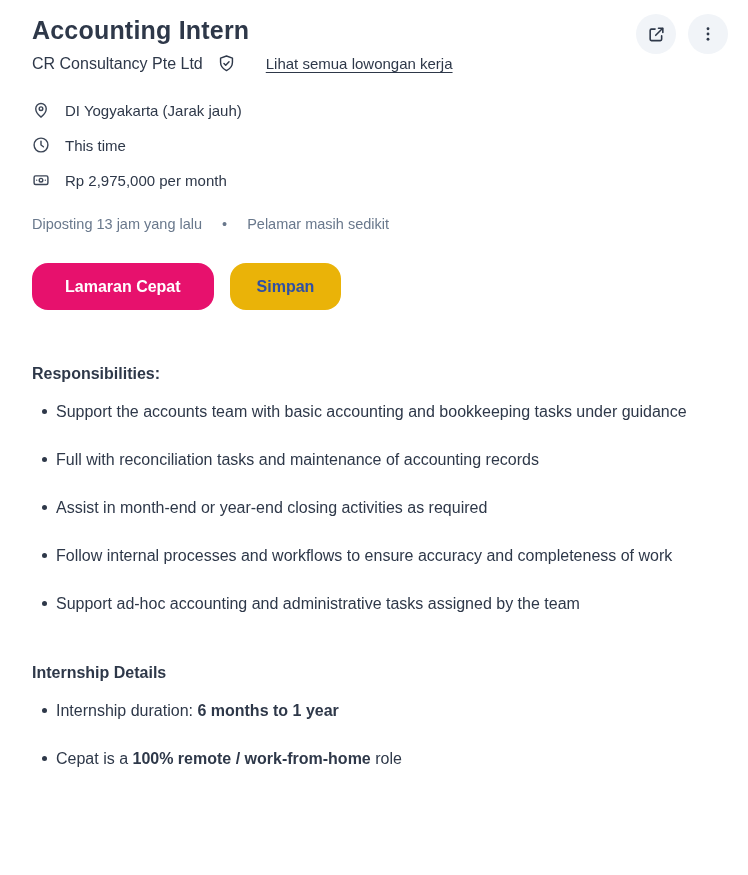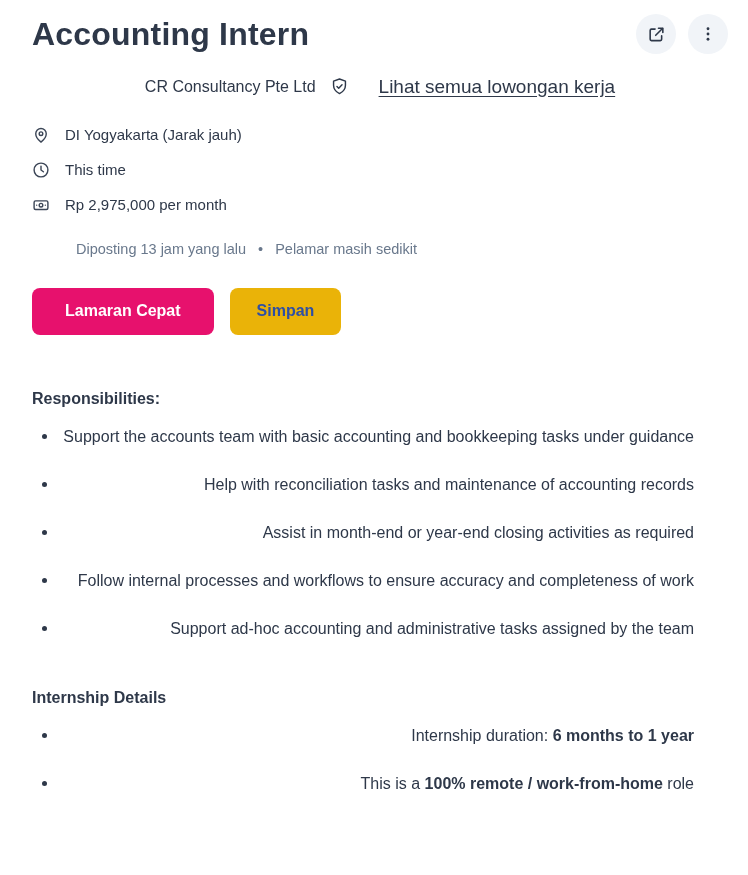--- a/index.html
+++ b/index.html
@@ -6,56 +6,56 @@
   html, body { width: 748px; height: 875px; background: #ffffff; overflow: hidden; }
   body {
     font-family: "Liberation Sans", "DejaVu Sans", sans-serif;
     color: #2e3849;
     -webkit-font-smoothing: antialiased;
   }
   .page { padding: 14px 20px 0 32px; }
 
   
   .header-row { display: flex; justify-content: space-between; align-items: flex-start; }
-  .job-title { font-size: 32px; font-weight: 700; letter-spacing: .2px; line-height: 1.3; }
+  .job-title { font-size: 25px; font-weight: 700; letter-spacing: .2px; line-height: 1.3; }
   .header-actions { display: flex; gap: 12px; padding-top: 0; }
   .icon-circle-btn {
     width: 40px; height: 40px; border-radius: 50%;
     background: #f1f4f8; border: none; cursor: pointer;
     display: flex; align-items: center; justify-content: center;
   }
-  .company-row { display: flex; align-items: center; gap: 12px; margin-top: 20px; justify-content: center; }
+  .company-row { display: flex; align-items: center; gap: 12px; margin-top: 0; }
   .company-name { font-size: 16px; }
   .shield { display: inline-flex; margin-left: 2px; }
   .all-jobs-link {
-    font-size: 19px; color: #2e3849; text-decoration: underline;
+    font-size: 15px; color: #2e3849; text-decoration: underline;
     text-underline-offset: 3px; margin-left: 18px; cursor: pointer;
   }
 
   
   .details { margin-top: 28px; }
   .detail-row { display: flex; align-items: center; gap: 15px; margin-bottom: 17px; }
   .detail-row:last-child { margin-bottom: 0; align-items: center; }
   .detail-icon { width: 18px; height: 18px; display: flex; align-items: center; justify-content: center; flex: 0 0 18px; }
   .detail-text { font-size: 15px; }
 
   
-  .meta-row { margin-top: 27px; font-size: 14.5px; color: #69788c; display: flex; align-items: center; gap: 12px; margin-left: 44px; }
+  .meta-row { margin-top: 27px; font-size: 14.5px; color: #69788c; display: flex; align-items: center; gap: 20px; }
 
   
   .button-row { display: flex; gap: 16px; margin-top: 31px; }
-  .btn { border: none; border-radius: 8px; font-size: 16px; font-weight: 700; cursor: pointer;
+  .btn { border: none; border-radius: 16px; font-size: 16px; font-weight: 700; cursor: pointer;
          font-family: "Liberation Sans", "DejaVu Sans", sans-serif; height: 47px; }
   .btn-primary { background: #e7116d; color: #ffffff; padding: 0 33px; }
   .btn-secondary { background: #eab308; color: #2e4fa5; padding: 0 27px; }
 
   
   .description { margin-top: 55px; padding-right: 34px; }
   .section-heading { font-size: 16px; font-weight: 700; margin-bottom: 17px; }
-  ul.bullets { list-style: none; margin-bottom: 40px; text-align: right; }
+  ul.bullets { list-style: none; margin-bottom: 40px; }
   ul.bullets li { display: flex; margin-bottom: 24px; font-size: 16px; line-height: 24px; }
   ul.bullets li:last-child { margin-bottom: 0; }
   .dot { flex: 0 0 24px; display: flex; justify-content: center; padding-top: 9px; }
   .dot::before { content: ""; width: 5px; height: 5px; border-radius: 50%; background: #2e3849; display: block; }
   .li-text { flex: 1; }
   .b { font-weight: 700; }
   .section-internship { margin-top: 48px; }
 </style>
 </head>
 <body>
@@ -142,21 +142,21 @@
   <div class="description">
 
     <h2 class="section-heading">Responsibilities:</h2>
     <ul class="bullets">
       <li>
           <span class="dot"></span>
           <span class="li-text">Support the accounts team with basic accounting and bookkeeping tasks under guidance</span>
         </li>
       <li>
           <span class="dot"></span>
-          <span class="li-text">Help with reconciliation tasks and maintenance of accounting records</span>
+          <span class="li-text">Full with reconciliation tasks and maintenance of accounting records</span>
         </li>
       <li>
           <span class="dot"></span>
           <span class="li-text">Assist in month-end or year-end closing activities as required</span>
         </li>
       <li>
           <span class="dot"></span>
           <span class="li-text">Follow internal processes and workflows to ensure accuracy and completeness of work</span>
         </li>
       <li>
@@ -166,18 +166,18 @@
     </ul>
 
     <h2 class="section-heading section-internship">Internship Details</h2>
     <ul class="bullets">
       <li>
         <span class="dot"></span>
         <span class="li-text"><span>Internship duration: </span><span class="b">6 months to 1 year</span><span></span></span>
       </li>
       <li>
         <span class="dot"></span>
-        <span class="li-text"><span>This is a </span><span class="b">100% remote / work-from-home</span><span> role</span></span>
+        <span class="li-text"><span>Cepat is a </span><span class="b">100% remote / work-from-home</span><span> role</span></span>
       </li>
     </ul>
 
   </div>
 </div>
 
 </body></html>

